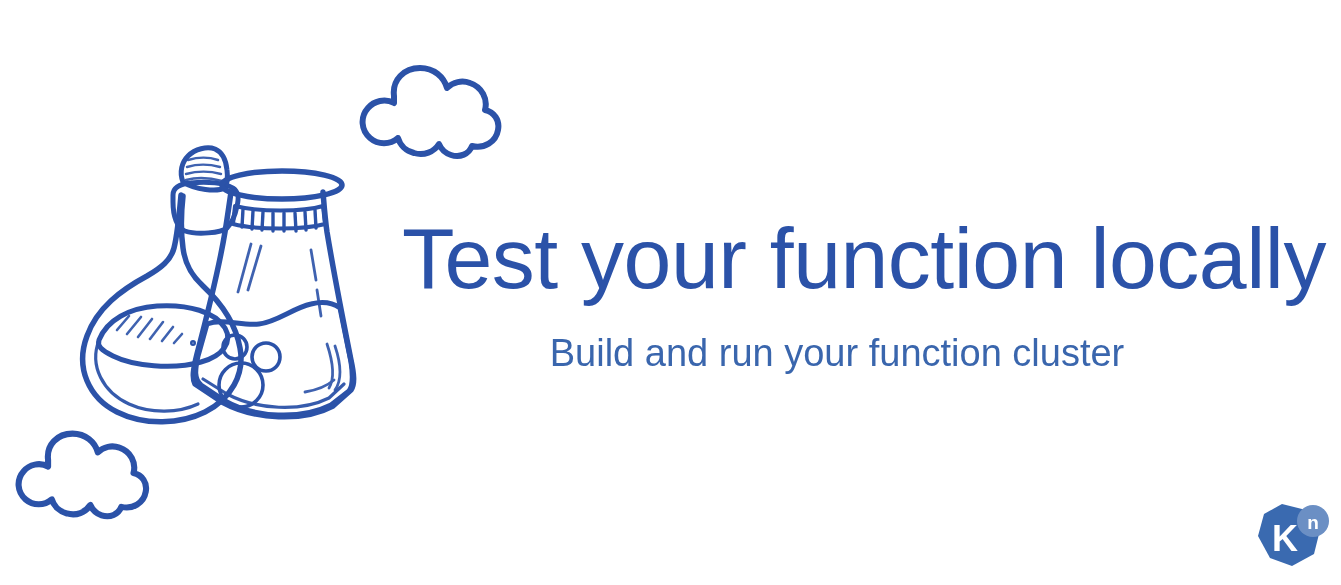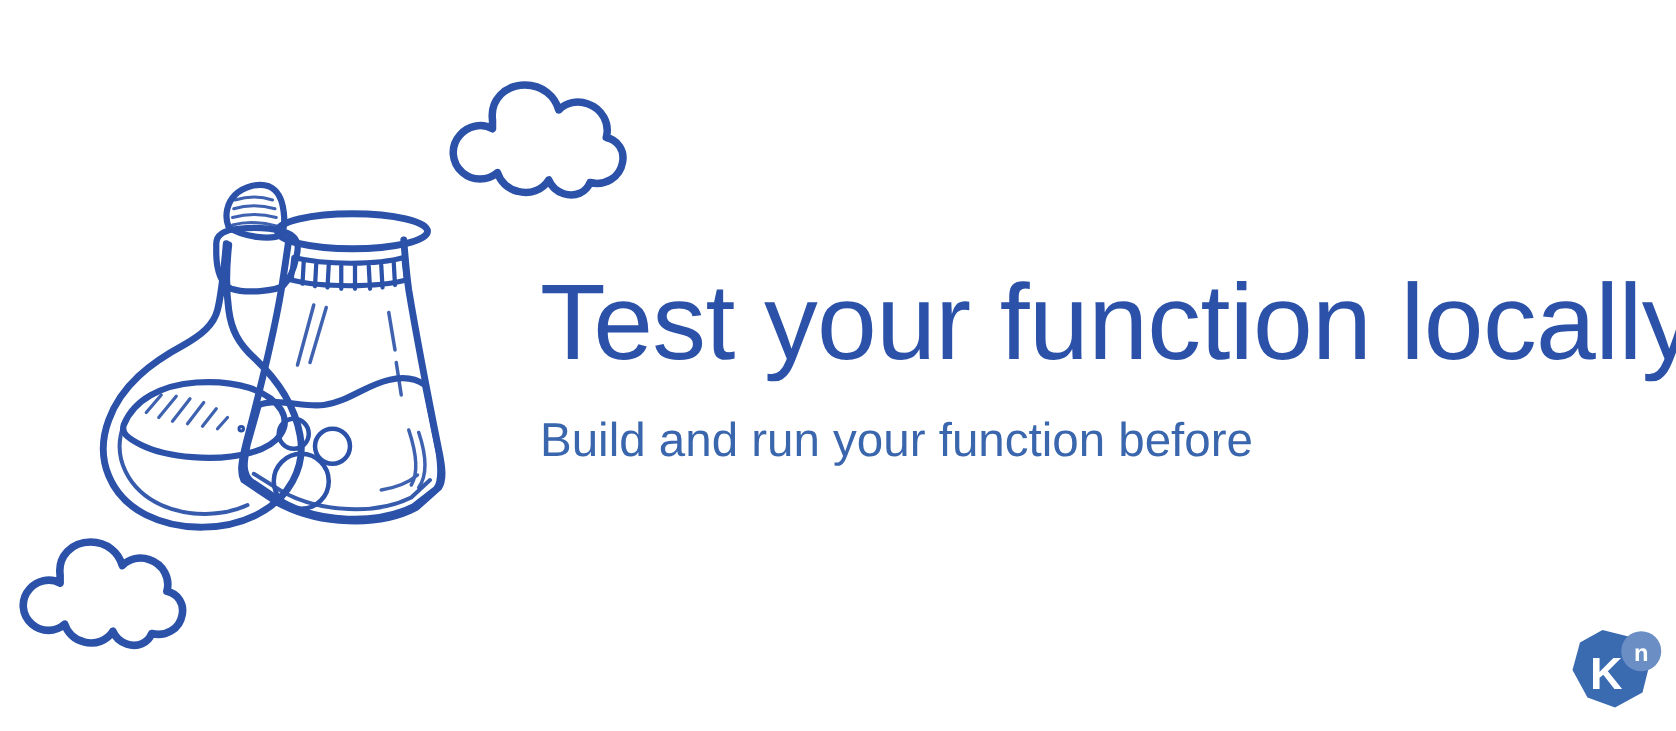--- a/index.html
+++ b/index.html
@@ -44,23 +44,24 @@
   #cloud-bottom {
     left: 8px;
     top: 428px;
     width: 144px;
     height: 92px;
   }
 
   
   #text-block {
     position: absolute;
-    left: 432px;
+    left: 402px;
     top: 215px;
     width: 870px;
+    text-align: center;
   }
   #page-title {
     margin: 0;
     font-family: "Liberation Sans", sans-serif;
     font-weight: 300;
     font-size: 86px;
     line-height: 1.0;
     letter-spacing: -0.5px;
     color: #2b52a8;
     white-space: nowrap;
@@ -264,21 +265,21 @@
                C 38 83, 26 83, 18 76
                C 9 68, 8 55, 16 46
                C 22 39, 33 36, 42 41 Z"></path>
     </svg>
   </div>
 
   <div id="text-block">
     <h1 id="page-title">Test your function locally</h1>
 
     <div id="subtitle-block">
-      <div id="subtitle-line-1">Build and run your function before</div>
+      <div id="subtitle-line-1">Build and run your function cluster</div>
     </div>
   </div>
 
   <div id="knative-logo">
     <svg viewBox="0 0 80 76" xmlns="http://www.w3.org/2000/svg">
 
       <polygon points="30,4 54,10 68,30 62,54 40,66 18,58 6,36 12,14" fill="#3a6ab0"></polygon>
 
       <text x="33" y="51" text-anchor="middle" font-family="Liberation Sans, sans-serif" font-size="36" font-weight="700" fill="#ffffff">K</text>
 

